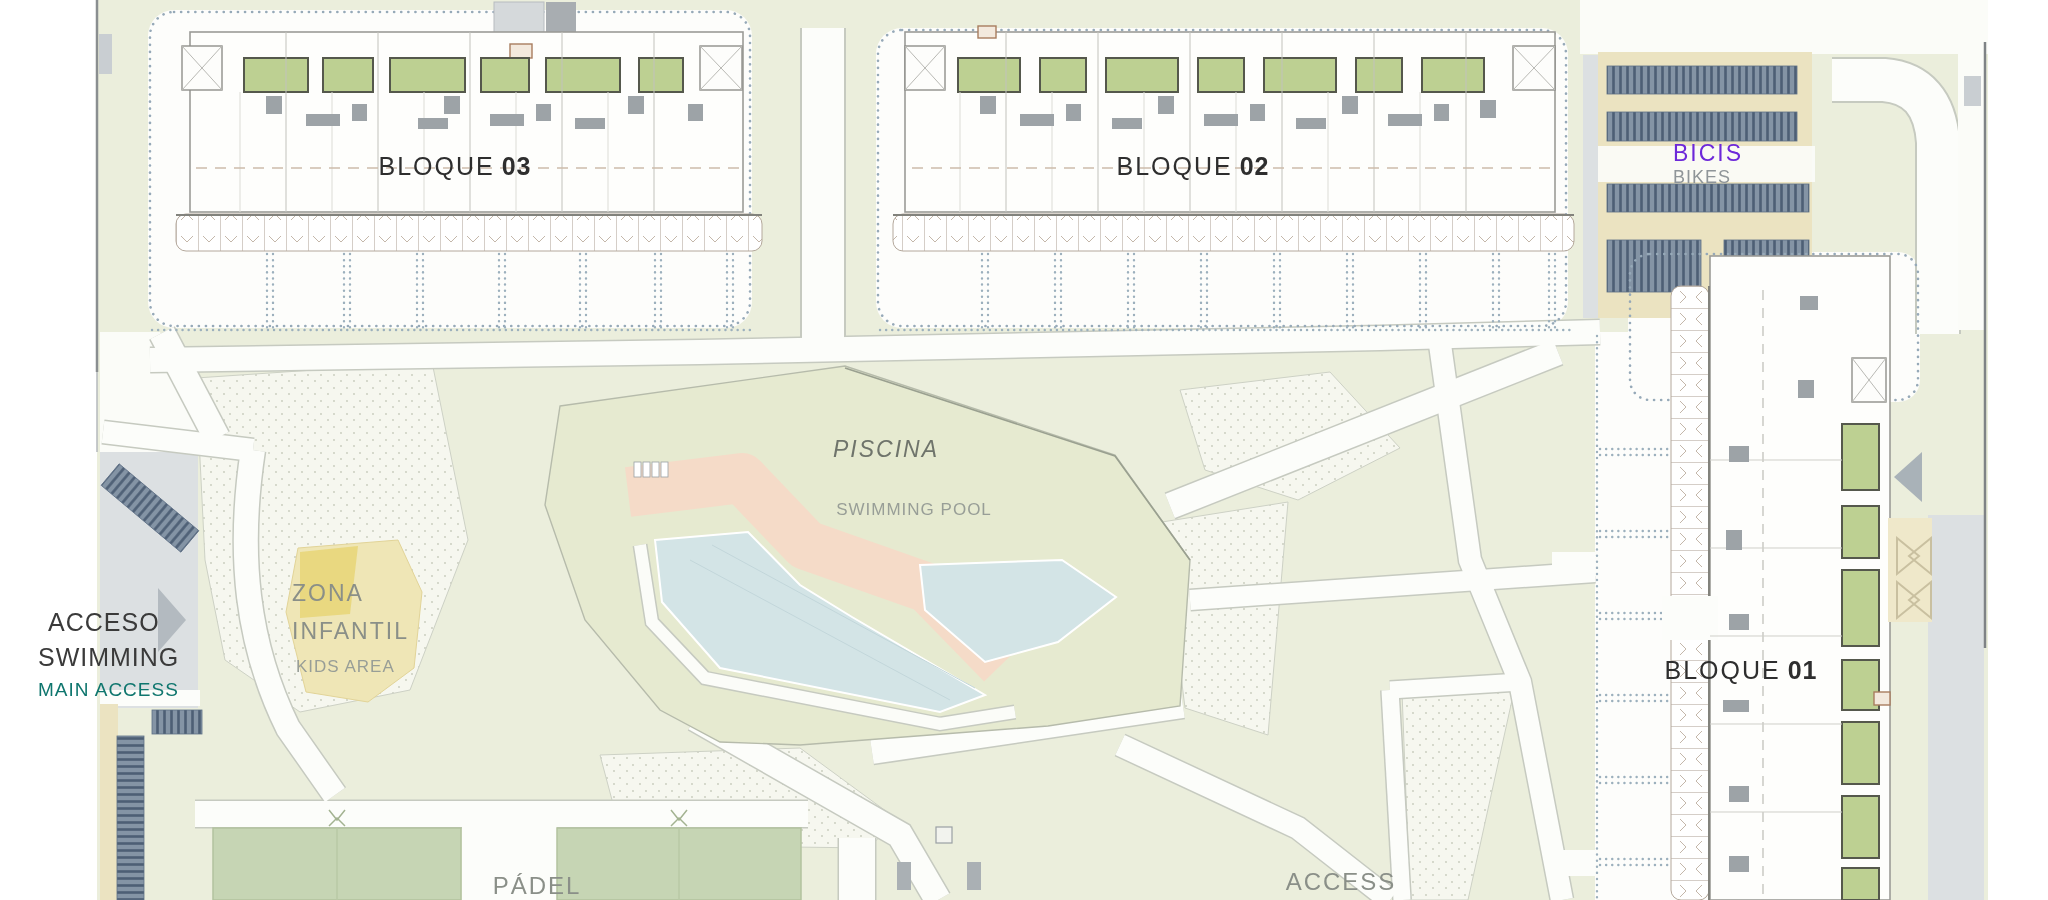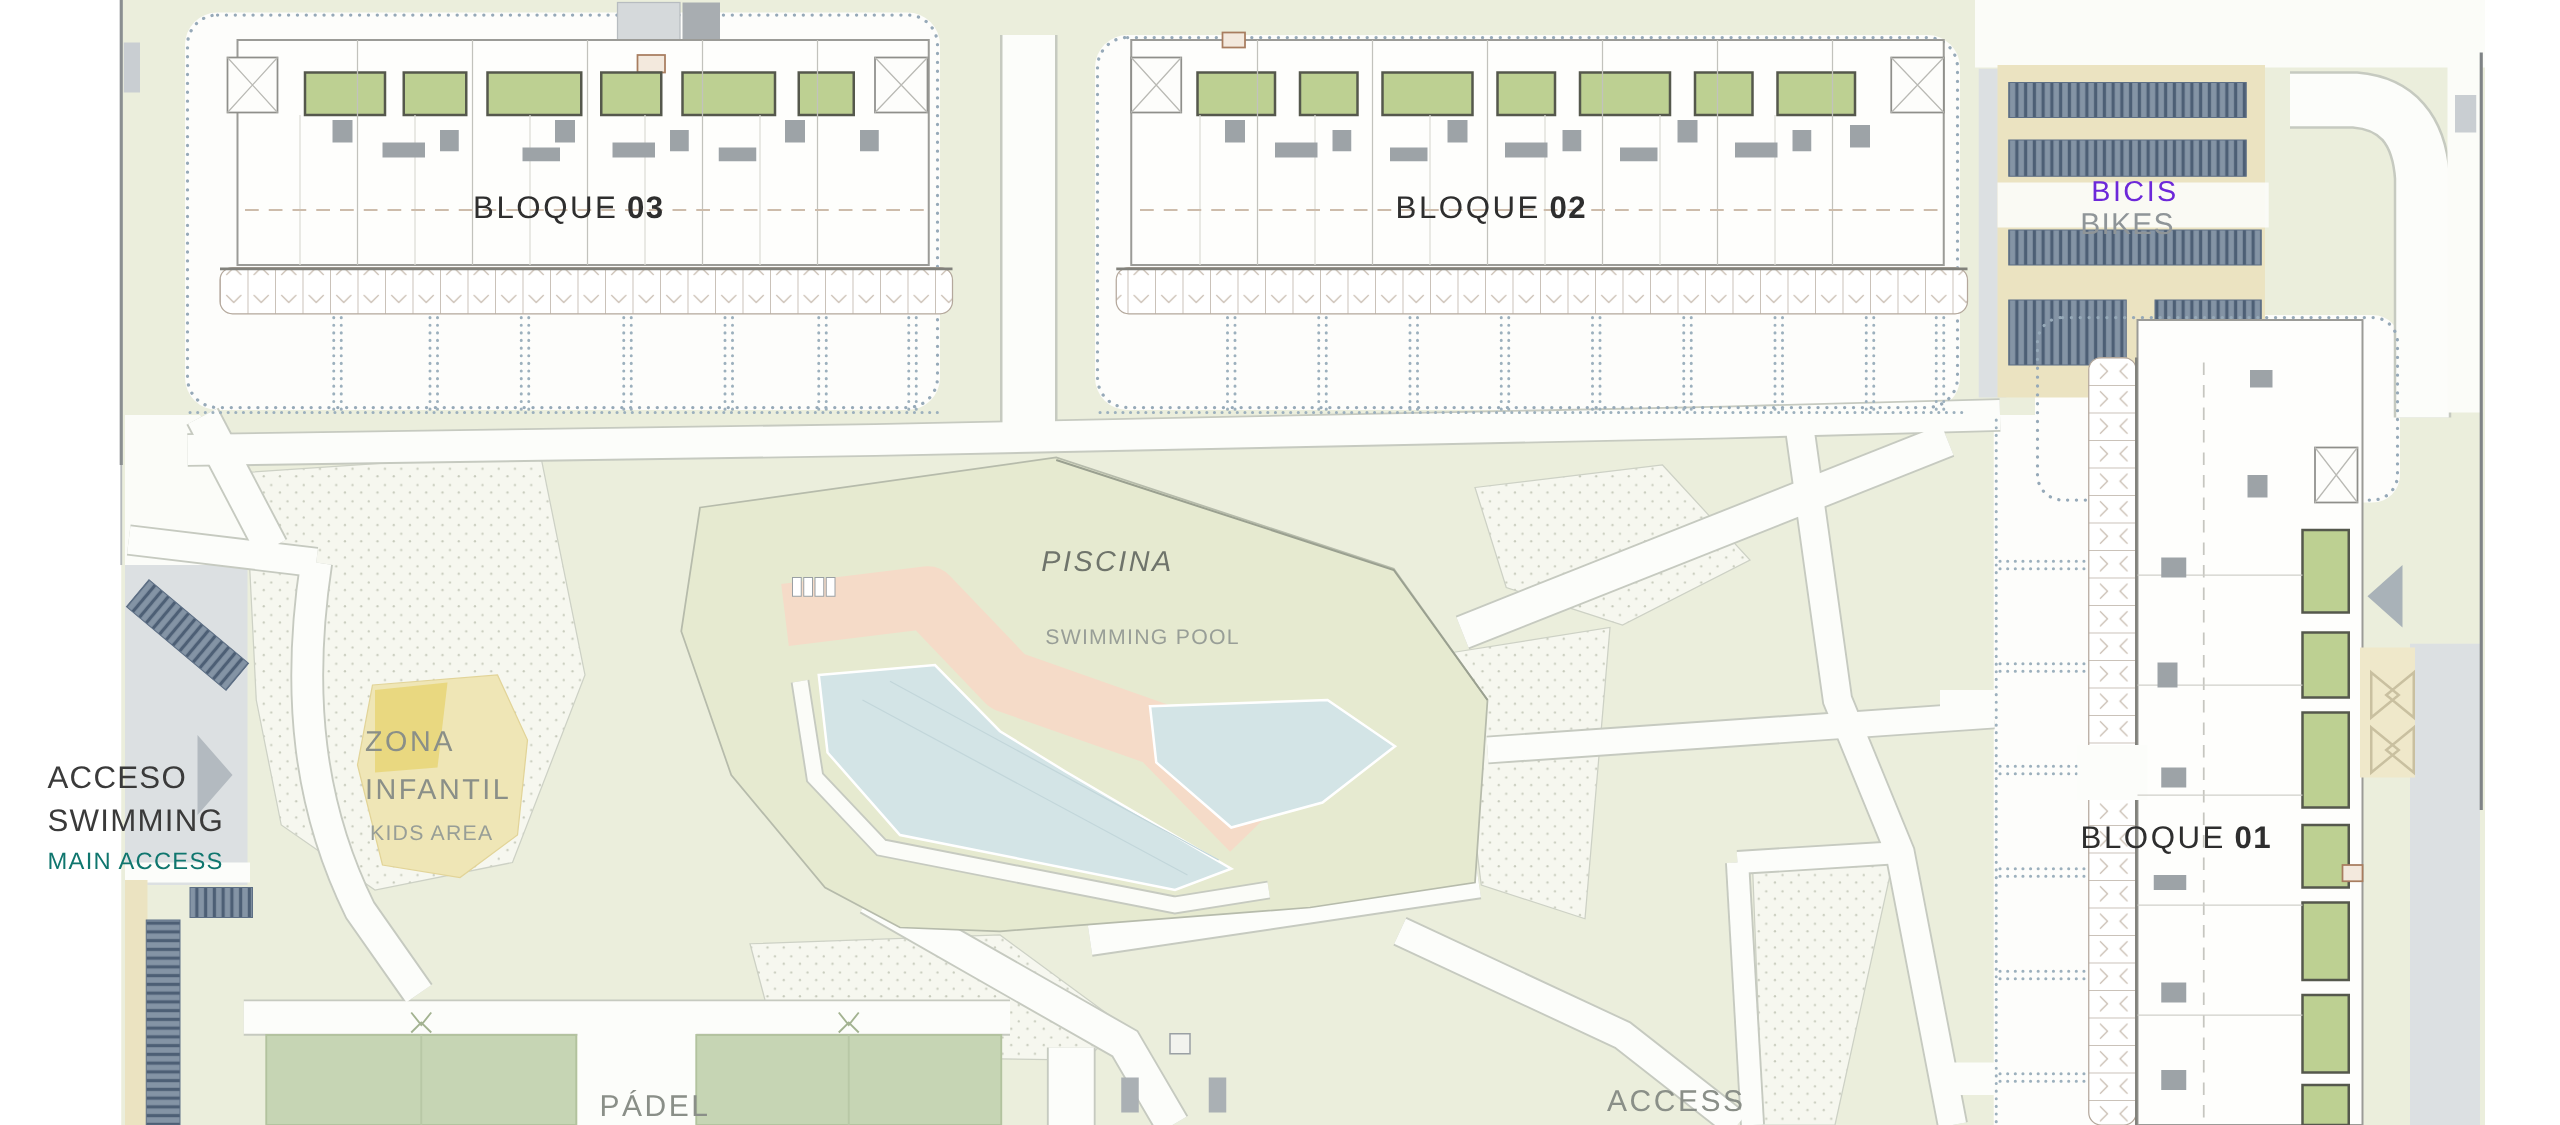--- a/index.html
+++ b/index.html
@@ -7,21 +7,21 @@
         font-family:"Liberation Sans",sans-serif;}
   .plan svg{position:absolute;left:0;top:0;}
   .L{position:absolute;white-space:nowrap;line-height:1;}
   .ctr{transform:translateX(-50%);}
   .blk{font-size:25px;color:#2e2e2e;letter-spacing:2px;font-weight:400;}
   .blk b{font-weight:700;margin-left:7px;letter-spacing:1px;}
   .es-big{font-size:23px;color:#6f746b;letter-spacing:2px;}
   .es-gray{font-size:23px;color:#8a8f88;letter-spacing:2px;}
   .en-sub{font-size:17px;color:#989e97;letter-spacing:1px;}
   .bicis{font-size:23px;color:#6d28d9;letter-spacing:2px;}
-  .bikes{font-size:24px;color:#8f9598;letter-spacing:1px;}
+  .bikes{font-size:18px;color:#8f9598;letter-spacing:1px;}
   .acc-dark{font-size:25px;color:#3a3a3a;letter-spacing:1px;}
   .acc-gray{font-size:19px;color:#0f766e;letter-spacing:1px;}
   .sport{font-size:24px;color:#8a8f88;letter-spacing:2px;}
 </style>
 </head>
 <body>
 
 <div class="plan">
 <svg width="2048" height="900" viewBox="0 0 2048 900">
   <defs>
@@ -327,20 +327,20 @@
   <div class="L ctr bicis" style="left:1708px;top:142px;">BICIS</div>
   <div class="L ctr bikes" style="left:1702px;top:168px;">BIKES</div>
 
   <div class="L ctr es-big" style="left:886px;top:438px;font-style:italic;">PISCINA</div>
   <div class="L ctr en-sub" style="left:914px;top:468px;margin-top:33px;">SWIMMING POOL</div>
 
   <div class="L es-gray" style="left:292px;top:582px;">ZONA</div>
   <div class="L es-gray" style="left:292px;top:620px;">INFANTIL</div>
   <div class="L en-sub" style="left:296px;top:658px;">KIDS AREA</div>
 
-  <div class="L acc-dark" style="left:38px;top:610px;">ACCESO</div>
+  <div class="L acc-dark" style="left:48px;top:610px;">ACCESO</div>
   <div class="L acc-dark" style="left:38px;top:645px;">SWIMMING</div>
   <div class="L acc-gray" style="left:38px;top:680px;">MAIN ACCESS</div>
 
-  <div class="L ctr sport" style="left:524px;top:874px;">PÁDEL</div>
+  <div class="L ctr sport" style="left:537px;top:874px;">PÁDEL</div>
   <div class="L ctr sport" style="left:1341px;top:870px;">ACCESS</div>
 </div>
 </div>
 
 </body></html>

